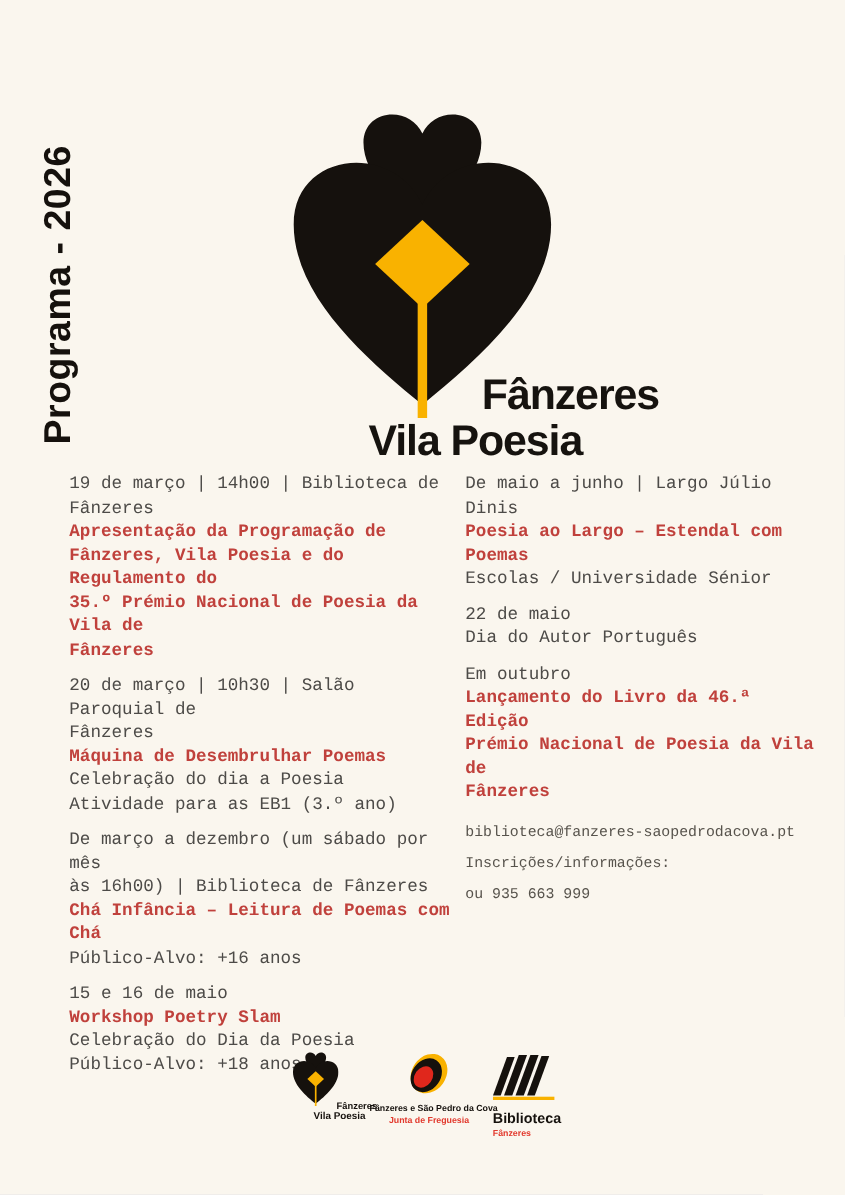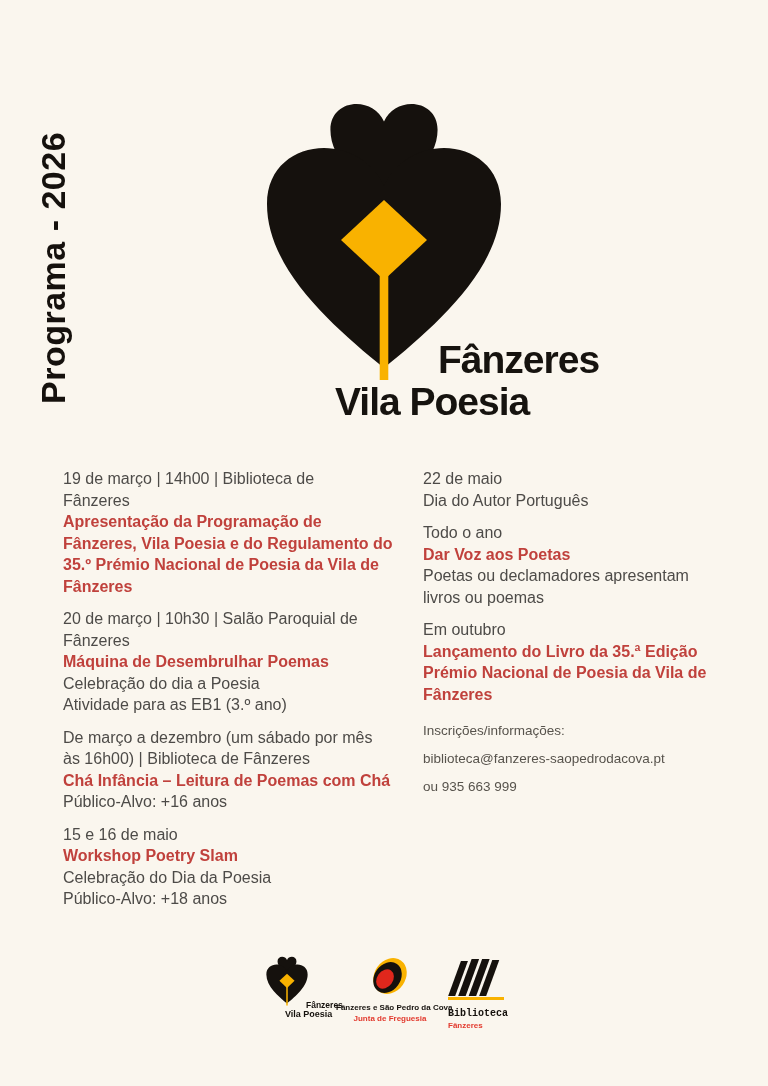--- a/index.html
+++ b/index.html
@@ -16,39 +16,39 @@
     font-size:34px;font-weight:bold;color:#15110d;
     letter-spacing:0.5px;white-space:nowrap;
   }
   
   .logo-heart{position:absolute;left:265px;top:100px;width:238px;height:282px;}
   .logo-title{position:absolute;font-weight:bold;color:#16130f;font-size:39px;
     letter-spacing:-1px;line-height:1;white-space:nowrap;}
   .logo-title.l1{left:438px;top:340px;}
   .logo-title.l2{left:335px;top:382px;}
   
-  .columns{position:absolute;left:63px;top:468px;width:682px;display:flex;}
+  .columns{position:absolute;left:63px;top:430px;width:682px;display:flex;font-family:Liberation Mono, monospace;}
   .col-left{width:352px;margin-right:8px;}
   .col-right{width:322px;}
   .event{margin-bottom:11px;}
   .when,.edetails{font-size:16px;line-height:21.5px;color:#4d4b48;white-space:pre-line;}
   .etitle{font-size:16px;line-height:21.5px;font-weight:bold;color:#c0413c;white-space:pre-line;}
   .contact{margin-top:12px;}
   .contact div{font-size:13.5px;line-height:28px;color:#57534c;}
   
   .footer-vp{position:absolute;left:266px;top:956px;width:90px;height:62px;}
   .footer-vp .vp-heart{position:absolute;left:0;top:0;}
   .footer-vp .t1{position:absolute;left:40px;top:44px;font-size:8.5px;font-weight:bold;color:#15110d;white-space:nowrap;}
   .footer-vp .t2{position:absolute;left:19px;top:53px;font-size:9px;font-weight:bold;color:#15110d;white-space:nowrap;}
   .footer-junta{position:absolute;left:336px;top:957px;width:108px;text-align:center;}
   .footer-junta svg{display:block;margin:0 auto;}
   .footer-junta .t1{font-size:8px;font-weight:bold;color:#15110d;margin-top:6px;white-space:nowrap;}
   .footer-junta .t2{font-size:8px;font-weight:bold;color:#e23a2e;margin-top:2px;white-space:nowrap;text-align:center;}
   .footer-bib{position:absolute;left:448px;top:958px;width:70px;}
-  .footer-bib .t1{font-size:10px;font-weight:bold;color:#15110d;margin-top:4px;font-family:Liberation Mono, monospace;}
+  .footer-bib .t1{font-size:13px;font-weight:bold;color:#15110d;margin-top:4px;}
   .footer-bib .t2{font-size:8px;font-weight:bold;color:#e23a2e;margin-top:2px;}
   .hidden-defs{position:absolute;width:0;height:0;overflow:hidden;}
 </style>
 </head>
 <body>
 
 <svg class="hidden-defs" aria-hidden="true">
   <defs>
     <symbol id="sym-heart" viewBox="0 0 238 282">
 
@@ -100,39 +100,39 @@
       <div class="event">
         <div class="when">15 e 16 de maio</div>
         <div class="etitle">Workshop Poetry Slam</div>
         <div class="edetails">Celebração do Dia da Poesia
 Público-Alvo: +18 anos</div>
       </div>
     </div>
 
     <div class="col-right">
       <div class="event">
+        <div class="when">De maio a junho | Largo Júlio Dinis</div>
+        <div class="etitle">Poesia ao Largo – Estendal com
+Poemas</div>
+        <div class="edetails">Escolas / Universidade Sénior</div>
+      </div>
+      <div class="event">
         <div class="when">22 de maio</div>
         <div class="edetails">Dia do Autor Português</div>
       </div>
       <div class="event">
-        <div class="when">Todo o ano</div>
-        <div class="etitle">Dar Voz aos Poetas</div>
-        <div class="edetails">Poetas ou declamadores apresentam
-livros ou poemas</div>
-      </div>
-      <div class="event">
         <div class="when">Em outubro</div>
-        <div class="etitle">Lançamento do Livro da 35.ª Edição
+        <div class="etitle">Lançamento do Livro da 46.ª Edição
 Prémio Nacional de Poesia da Vila de
 Fânzeres</div>
         <div class="edetails"></div>
       </div>
       <div class="contact">
+        <div>biblioteca@fanzeres-saopedrodacova.pt</div>
         <div>Inscrições/informações:</div>
-        <div>biblioteca@fanzeres-saopedrodacova.pt</div>
         <div>ou 935 663 999</div>
       </div>
     </div>
   </div>
 
   <div class="footer-vp">
     <svg class="vp-heart" width="42" height="50" viewBox="0 0 238 282">
       <use href="#sym-heart" width="238" height="282"></use>
     </svg>
     <span class="t1">Fânzeres</span>

